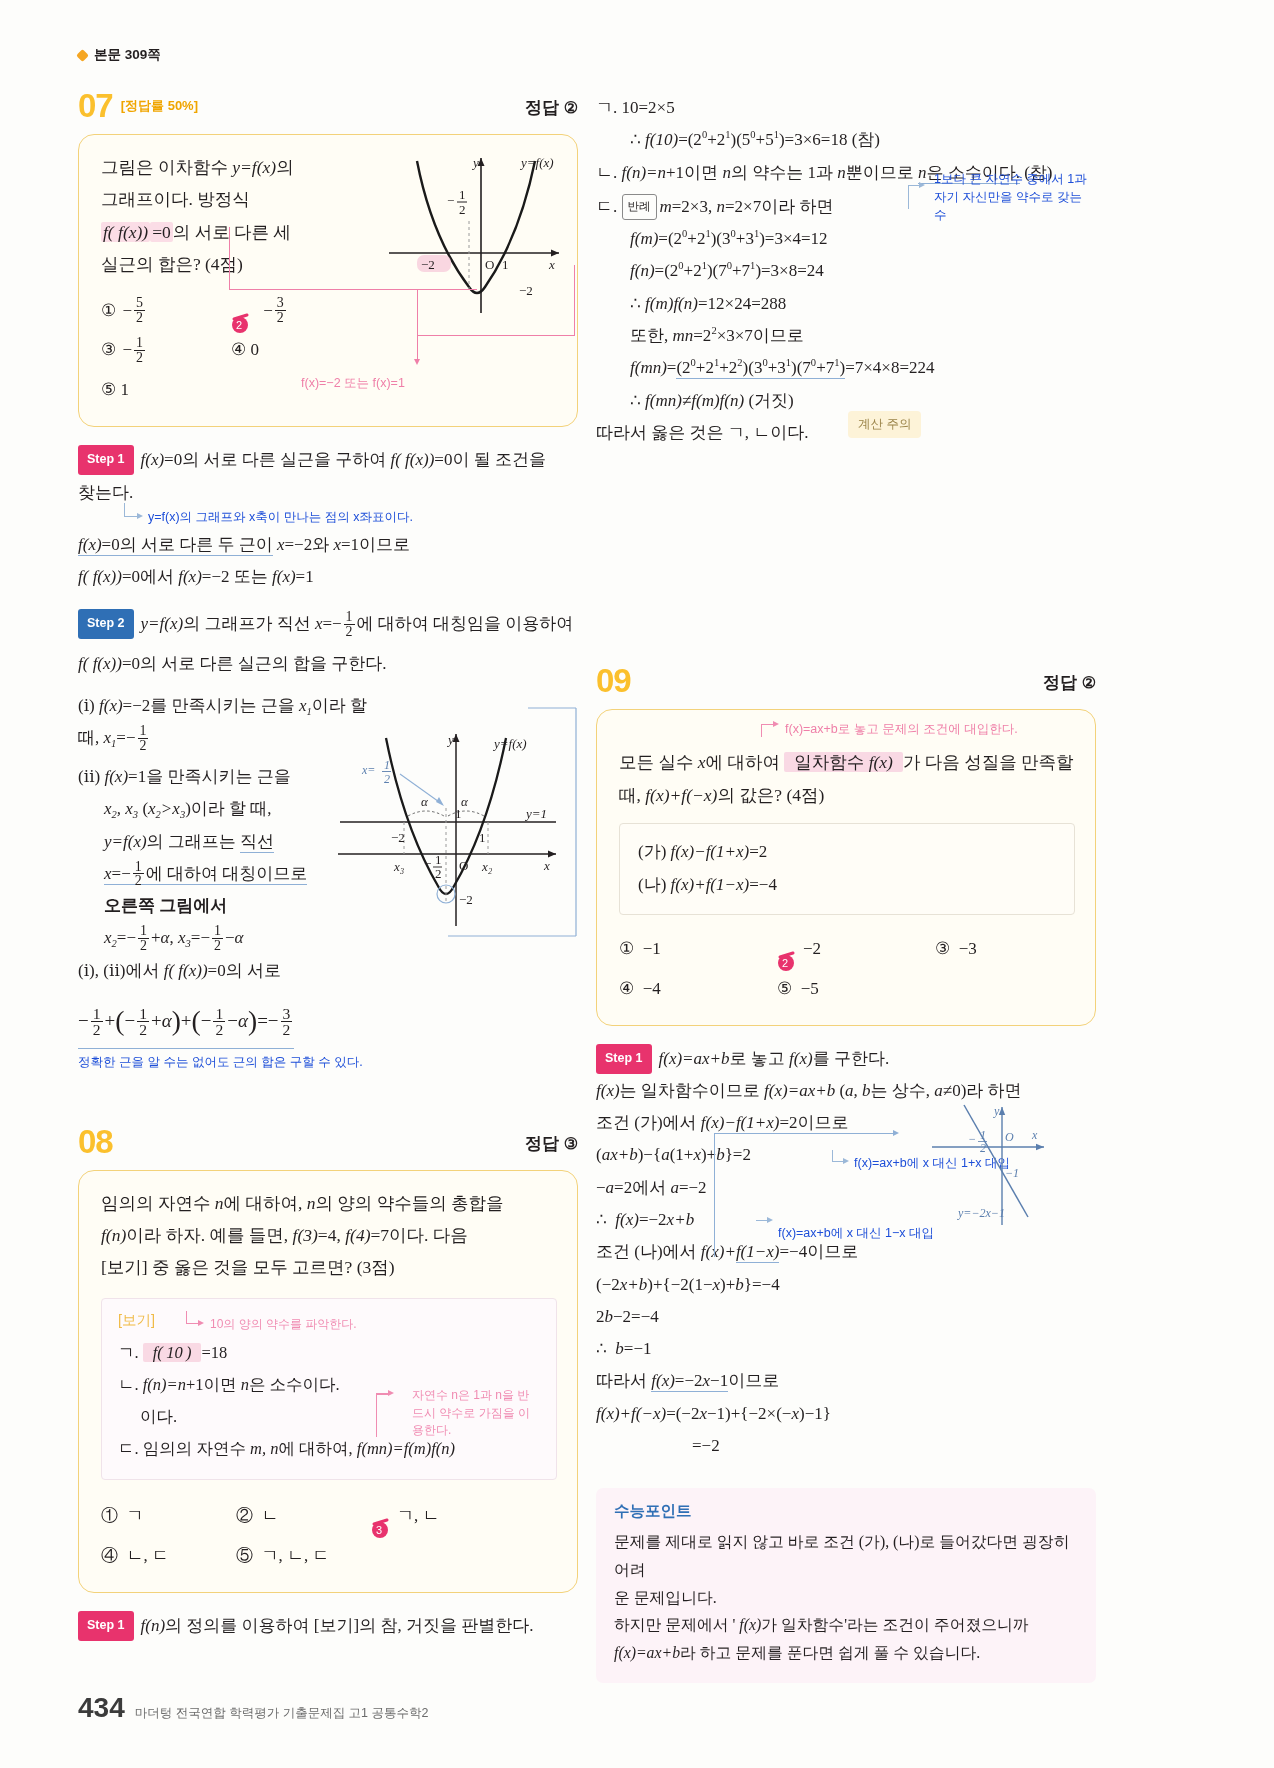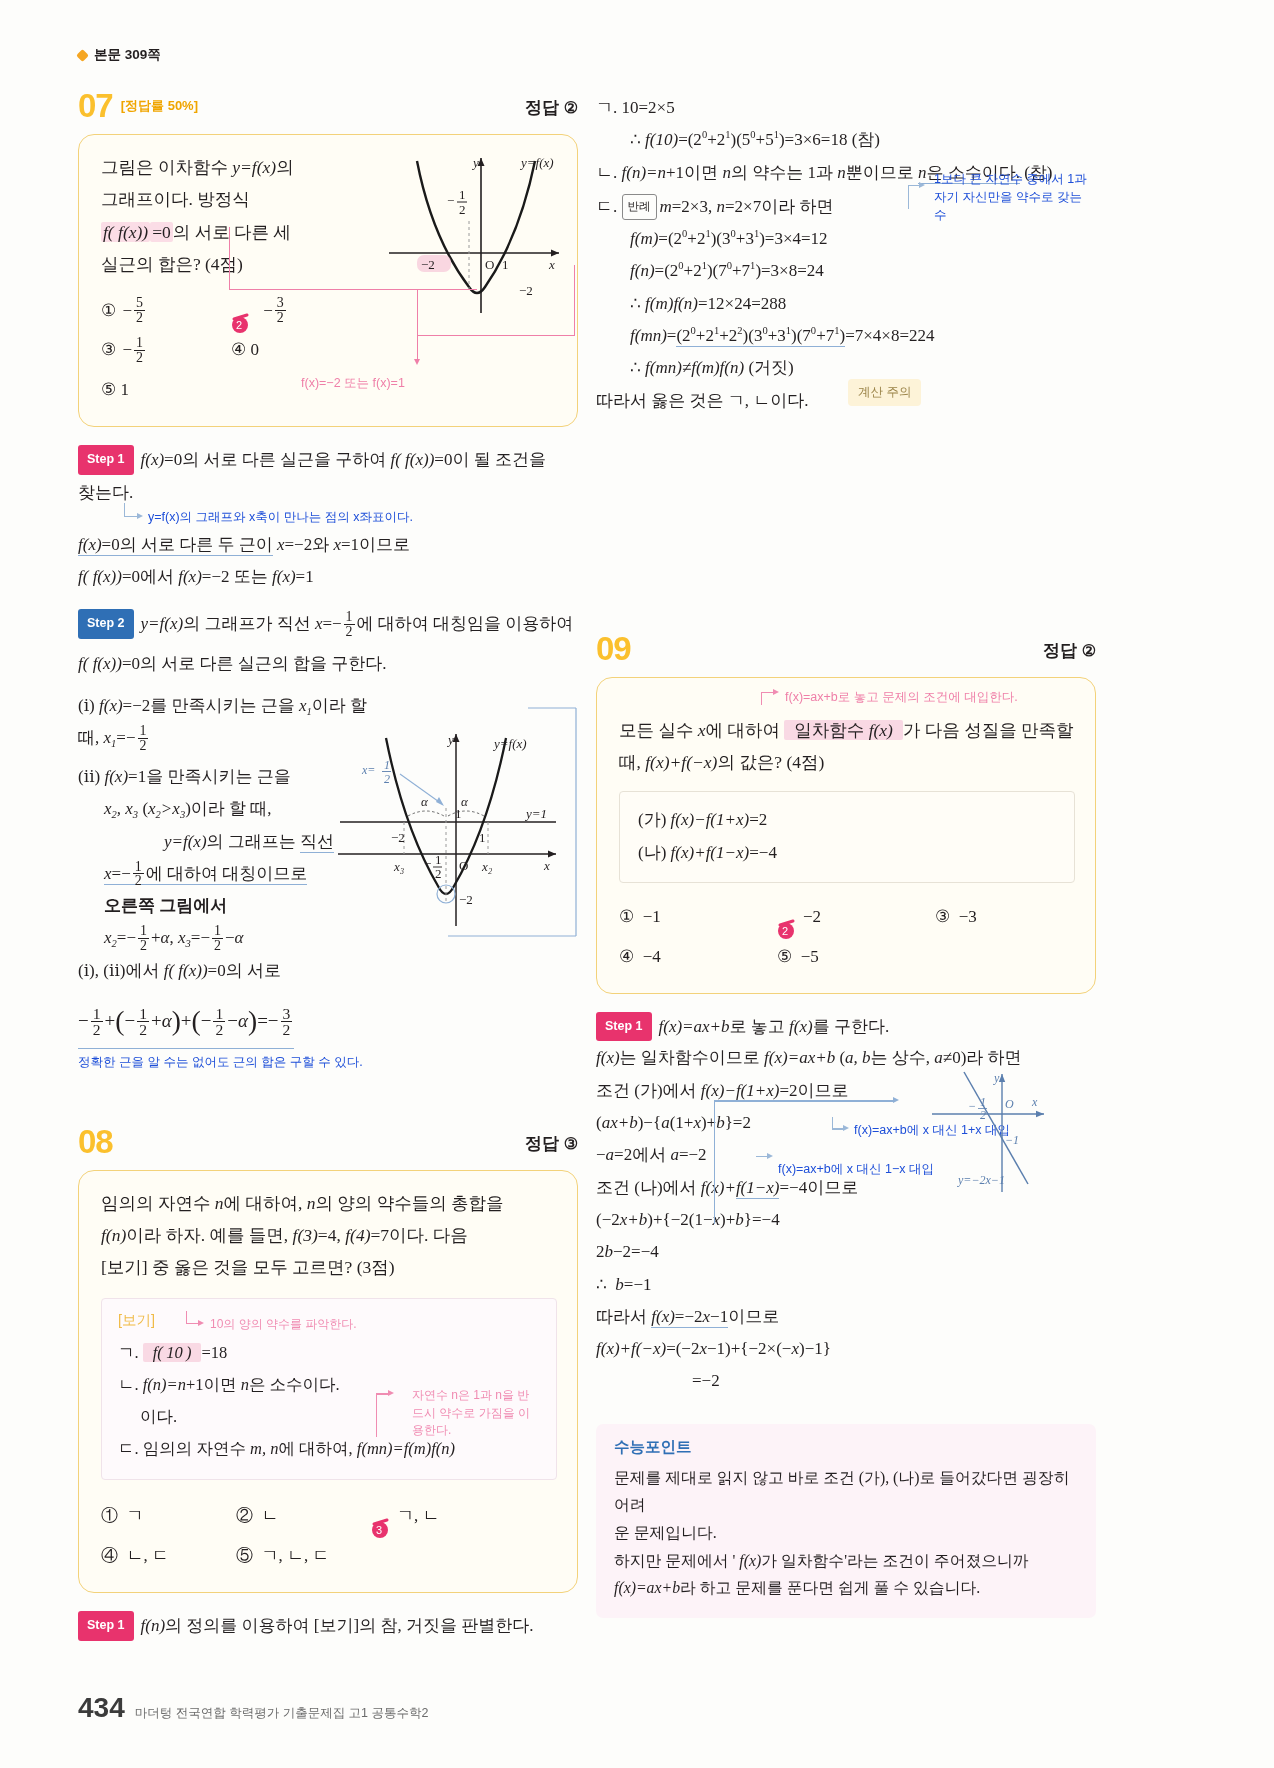--- a/index.html
+++ b/index.html
@@ -244,21 +244,21 @@
             <span class="nu">1</span>
             <span class="de">2</span>
           </span>
       </div>
       <div class="body-line" style="width:290px;margin-top:6px;">
         (ⅱ)&nbsp;<span class="it">f(x)</span>=1을 만족시키는 근을
       </div>
       <div class="body-line" style="width:290px;padding-left:26px;">
         <span class="it">x<sub class="sb">2</sub>, x<sub class="sb">3</sub></span> (<span class="it">x<sub class="sb">2</sub>&gt;x<sub class="sb">3</sub></span>)이라 할 때,
       </div>
-      <div class="body-line" style="width:290px;padding-left:26px;text-align:center;">
+      <div class="body-line" style="width:290px;padding-left:26px;">
         <span class="it">y=f(x)</span>의 그래프는 <span class="u-blue">직선</span>
       </div>
       <div class="body-line" style="width:290px;padding-left:26px;">
         <span class="u-blue"><span class="it">x</span>=−<span class="frac">
               <span class="nu">1</span>
               <span class="de">2</span>
             </span>에 대하여 대칭이므로</span>
       </div>
       <div class="body-line" style="width:290px;padding-left:26px;font-weight:bold;">
         오른쪽 그림에서
@@ -447,20 +447,23 @@
       <div class="body-line" style="padding-left:34px;">
         <span class="it">f(m)</span>=(2<sup class="pw">0</sup>+2<sup class="pw">1</sup>)(3<sup class="pw">0</sup>+3<sup class="pw">1</sup>)=3×4=12
       </div>
       <div class="body-line" style="padding-left:34px;">
         <span class="it">f(n)</span>=(2<sup class="pw">0</sup>+2<sup class="pw">1</sup>)(7<sup class="pw">0</sup>+7<sup class="pw">1</sup>)=3×8=24
       </div>
       <div class="body-line" style="padding-left:34px;">
         ∴ <span class="it">f(m)f(n)</span>=12×24=288
       </div>
       <div class="body-line" style="padding-left:34px;">
+        또한, <span class="it">mn</span>=2<sup class="pw">2</sup>×3×7이므로
+      </div>
+      <div class="body-line" style="padding-left:34px;">
         <span class="it">f(mn)</span>=<span class="u-blue">(2<sup class="pw">0</sup>+2<sup class="pw">1</sup>+2<sup class="pw">2</sup>)(3<sup class="pw">0</sup>+3<sup class="pw">1</sup>)(7<sup class="pw">0</sup>+7<sup class="pw">1</sup>)</span>=7×4×8=224
       </div>
       <div class="body-line" style="padding-left:34px;">
         ∴ <span class="it">f(mn)</span>≠<span class="it">f(m)f(n)</span> (거짓)
       </div>
       <div style="position:relative;">
         <span class="tagbox" style="position:absolute;left:252px;top:-6px;">계산 주의</span>
       </div>
       <div class="body-line">따라서 옳은 것은 ㄱ, ㄴ이다.</div>
     </div>
@@ -529,20 +532,21 @@
       </div>
       <div style="position:relative;height:0;">
         <div class="elbow" style="color:#9bb8d8;left:236px;top:-22px;width:20px;height:18px;">
           <div class="v" style="left:0;top:0;height:12px;"></div>
           <div class="h" style="left:0;top:11px;width:12px;"></div>
           <div class="arrowr" style="left:11px;top:8px;"></div>
         </div>
         <span class="note-blue" style="position:absolute;left:258px;top:-18px;">f(x)=ax+b에 x 대신 1+x 대입</span>
       </div>
       <div class="body-line">−<span class="it">a</span>=2에서 <span class="it">a</span>=−2</div>
+      <div class="body-line">∴&nbsp; <span class="it">f(x)</span>=−2<span class="it">x+b</span></div>
       <div style="position:relative;height:0;">
         <div class="elbow" style="color:#9bb8d8;left:160px;top:-20px;width:20px;height:18px;">
           <div class="h" style="left:0;top:4px;width:12px;"></div>
           <div class="arrowr" style="left:11px;top:1px;"></div>
         </div>
         <span class="note-blue" style="position:absolute;left:182px;top:-12px;">f(x)=ax+b에 x 대신 1−x 대입</span>
       </div>
       <div class="body-line">
         조건 (나)에서 <span class="it">f(x)+</span><span class="u-blue"><span class="it">f(1−x)</span></span>=−4이므로
       </div>

